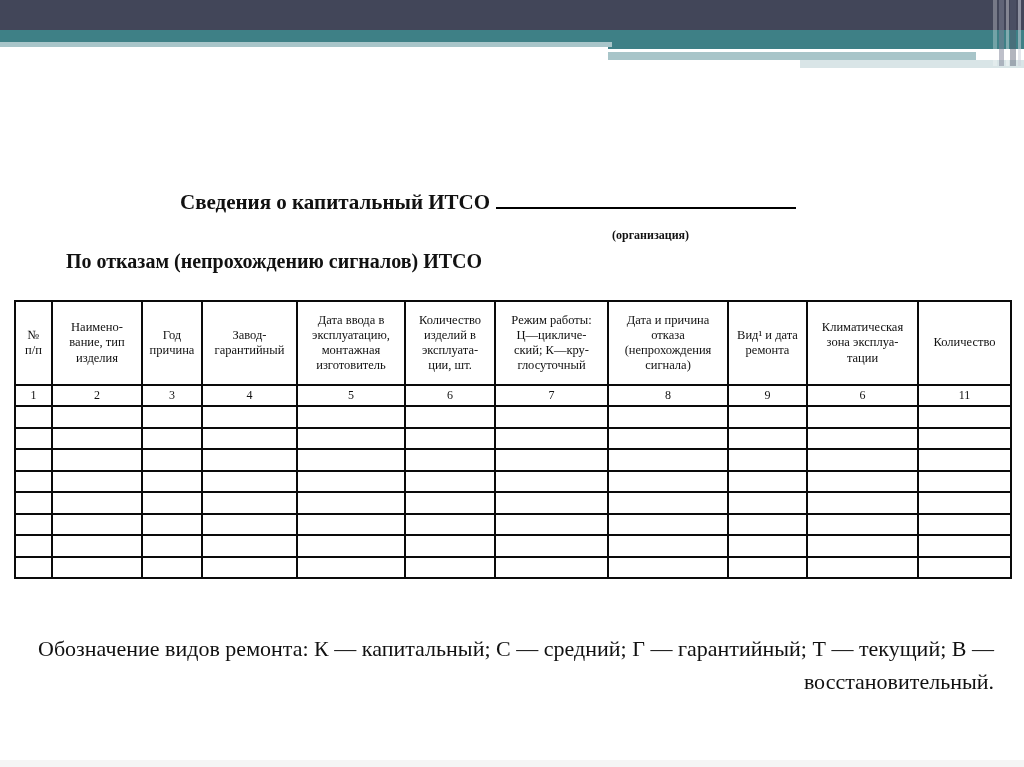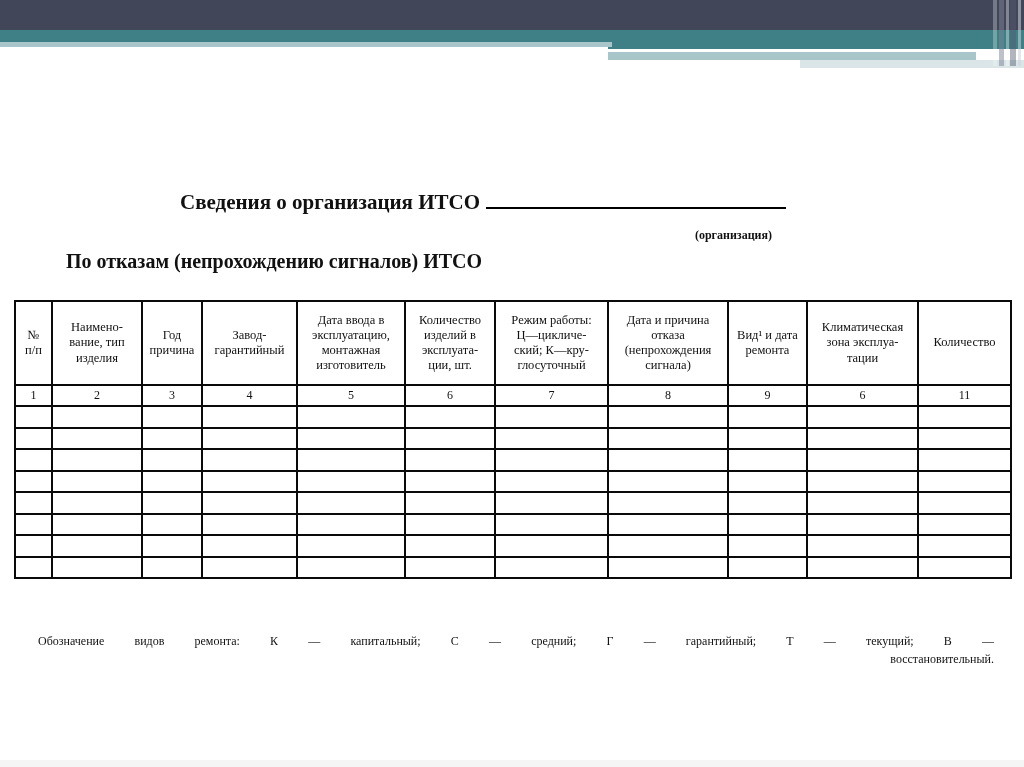--- a/index.html
+++ b/index.html
@@ -35,21 +35,21 @@
   .title-line{
     position:absolute;left:180px;top:190px;width:800px;
     font-size:21px;font-weight:bold;white-space:nowrap;
   }
   .blank{
     display:inline-block;width:300px;margin-left:6px;
     border-bottom:2.5px solid #000;height:1px;
   }
   .org-caption{
     position:absolute;left:612px;top:228px;width:160px;
-    font-size:12px;font-weight:bold;text-align:right;
+    font-size:12px;font-weight:bold;text-align:left;
   }
   .subtitle{
     position:absolute;left:30px;top:250px;
     font-size:20px;font-weight:bold;white-space:nowrap;margin-left:36px;
   }
 
   
   table.form{
     position:absolute;left:14px;top:300px;width:996px;
     border-collapse:collapse;table-layout:fixed;
@@ -61,21 +61,21 @@
   }
   table.form thead th{
     height:80px;font-size:12.5px;line-height:1.22;white-space:pre-line;
   }
   table.form tr.idx-row td{height:17px;font-size:12px;}
   table.form tbody td{height:17.5px;}
 
   
   .footnote{
     position:absolute;left:38px;top:632px;width:956px;
-    font-size:12px;line-height:1.5;
+    font-size:22px;line-height:1.5;
   }
   .fn-line1{display:block;text-align:justify;text-align-last:justify;}
   .fn-line2{display:block;text-align:right;}
 </style>
 </head>
 <body>
 
 <div class="slide">
 
   <div class="bar bar-dark"></div>
@@ -85,21 +85,21 @@
   <div class="bar bar-lightteal-right"></div>
   <div class="bar bar-palest-right"></div>
   <div class="stripe stripe-1"></div>
   <div class="stripe stripe-2"></div>
   <div class="stripe stripe-3"></div>
   <div class="stripe stripe-4"></div>
   <div class="stripe stripe-5"></div>
   <div class="bar bar-bottom"></div>
 
   <div class="title-line">
-    <span>Сведения о организация ИТСО</span><span class="blank"></span>
+    <span>Сведения о капитальный ИТСО</span><span class="blank"></span>
   </div>
   <div class="org-caption">(организация)</div>
   <div class="subtitle">По отказам (непрохождению сигналов) ИТСО</div>
 
   <table class="form">
     <colgroup>
       <col style="width:37px">
         <col style="width:90px">
         <col style="width:60px">
       <col style="width:95px">

